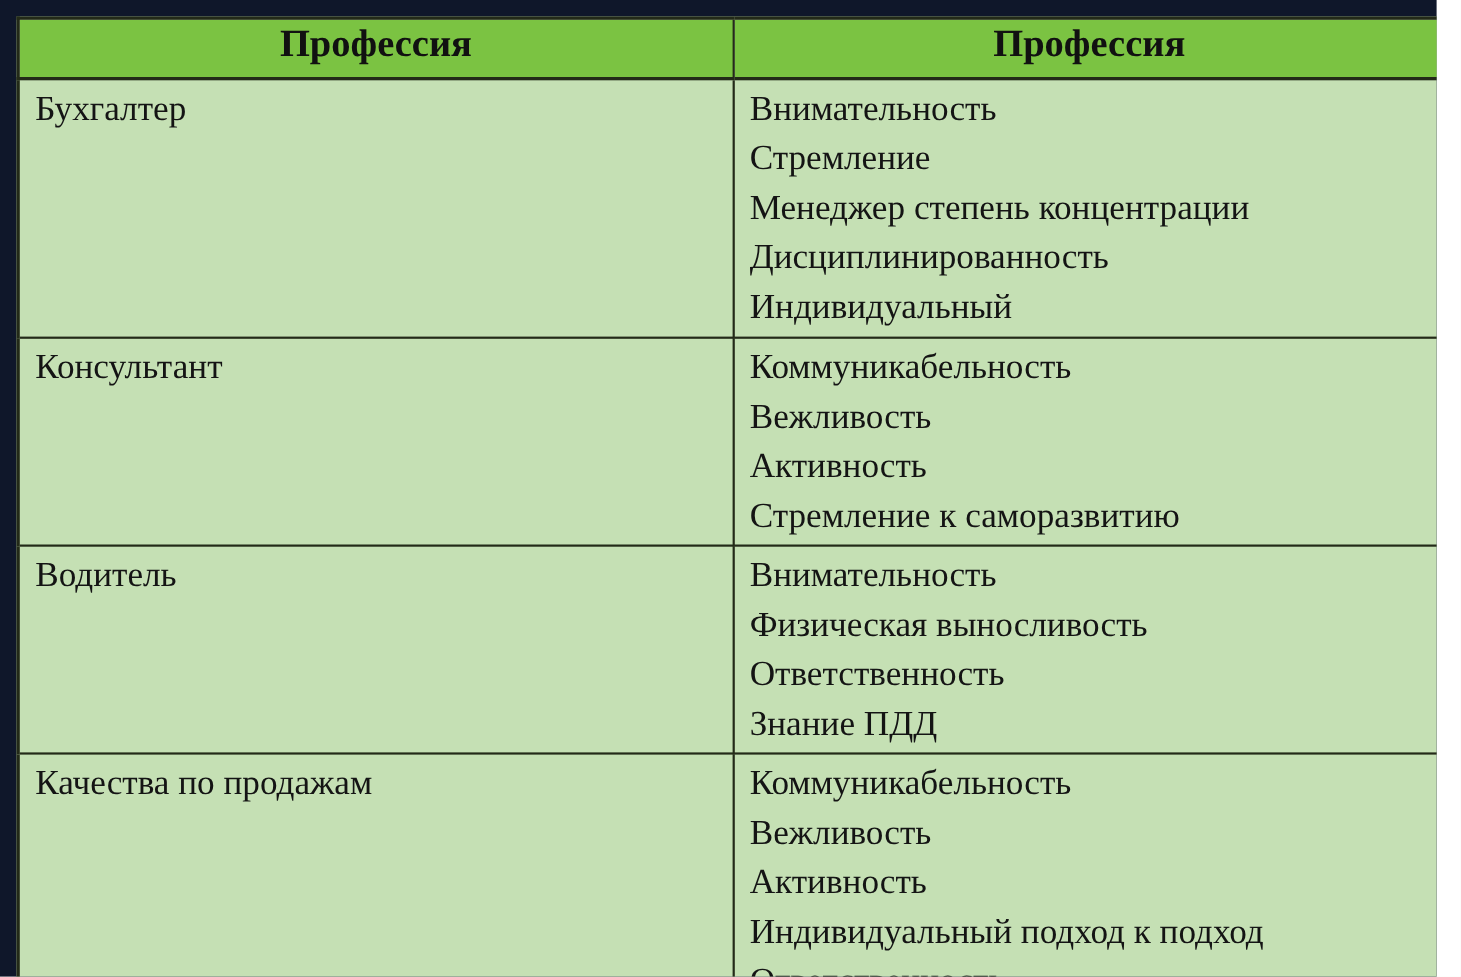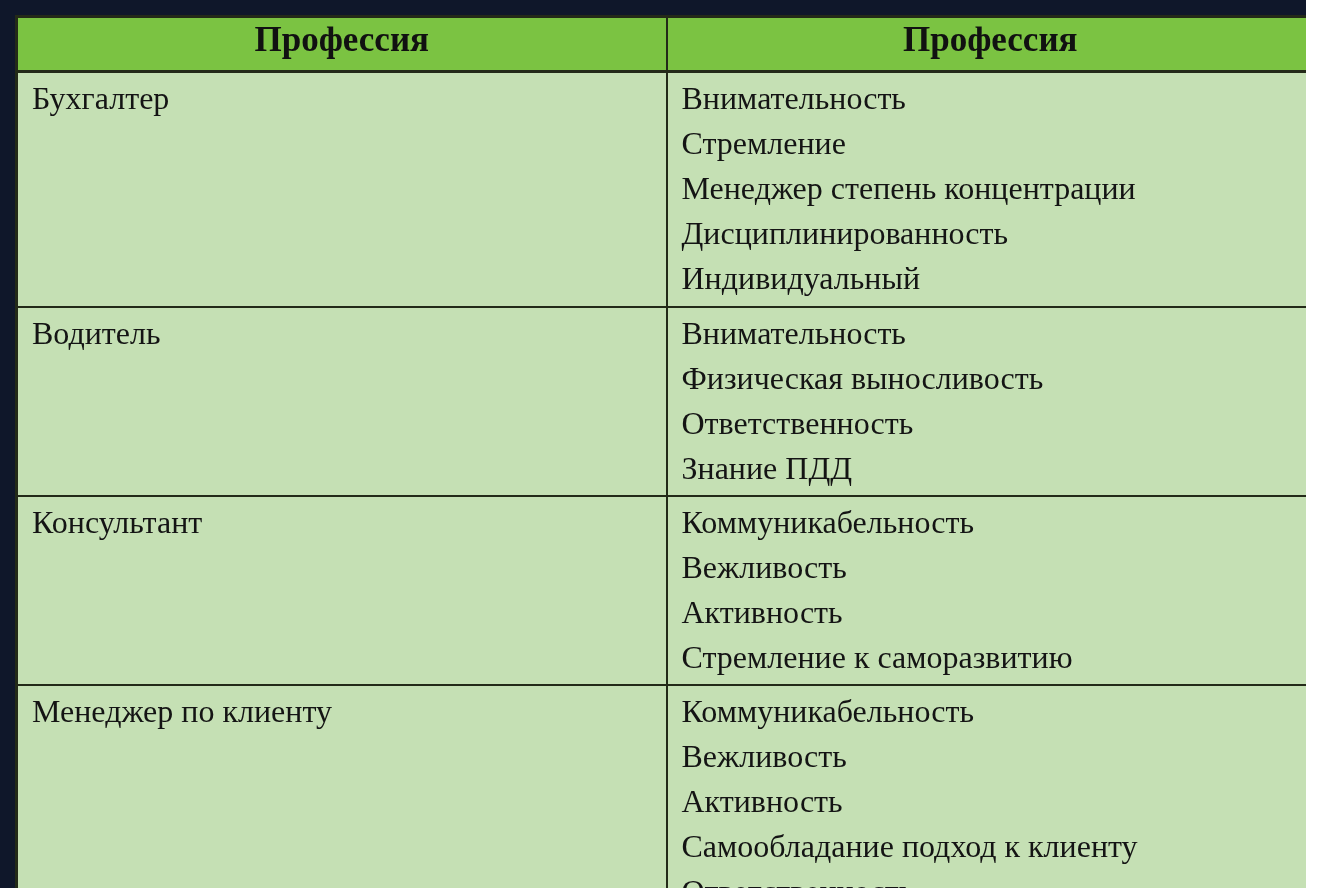--- a/index.html
+++ b/index.html
@@ -87,47 +87,47 @@
         <td>
           <div class="quality-line">Внимательность</div>
           <div class="quality-line">Стремление</div>
           <div class="quality-line">Менеджер степень концентрации</div>
           <div class="quality-line">Дисциплинированность</div>
           <div class="quality-line">Индивидуальный</div>
         </td>
       </tr>
       <tr class="row-short">
         <td>
+          <div class="profession-name">Консультант</div>
+        </td>
+        <td>
+          <div class="quality-line">Коммуникабельность</div>
+          <div class="quality-line">Вежливость</div>
+          <div class="quality-line">Активность</div>
+          <div class="quality-line">Стремление к саморазвитию</div>
+        </td>
+      </tr>
+      <tr class="row-short">
+        <td>
           <div class="profession-name">Водитель</div>
         </td>
         <td>
           <div class="quality-line">Внимательность</div>
           <div class="quality-line">Физическая выносливость</div>
           <div class="quality-line">Ответственность</div>
           <div class="quality-line">Знание ПДД</div>
         </td>
       </tr>
-      <tr class="row-short">
+      <tr class="row-tall">
         <td>
-          <div class="profession-name">Консультант</div>
+          <div class="profession-name">Качества по продажам</div>
         </td>
         <td>
           <div class="quality-line">Коммуникабельность</div>
           <div class="quality-line">Вежливость</div>
           <div class="quality-line">Активность</div>
-          <div class="quality-line">Стремление к саморазвитию</div>
-        </td>
-      </tr>
-      <tr class="row-tall">
-        <td>
-          <div class="profession-name">Менеджер по клиенту</div>
-        </td>
-        <td>
-          <div class="quality-line">Коммуникабельность</div>
-          <div class="quality-line">Вежливость</div>
-          <div class="quality-line">Активность</div>
-          <div class="quality-line">Самообладание подход к клиенту</div>
+          <div class="quality-line">Индивидуальный подход к подход</div>
           <div class="quality-line">Ответственность</div>
         </td>
       </tr>
     </tbody>
   </table>
 </div>
 
 </body></html>

